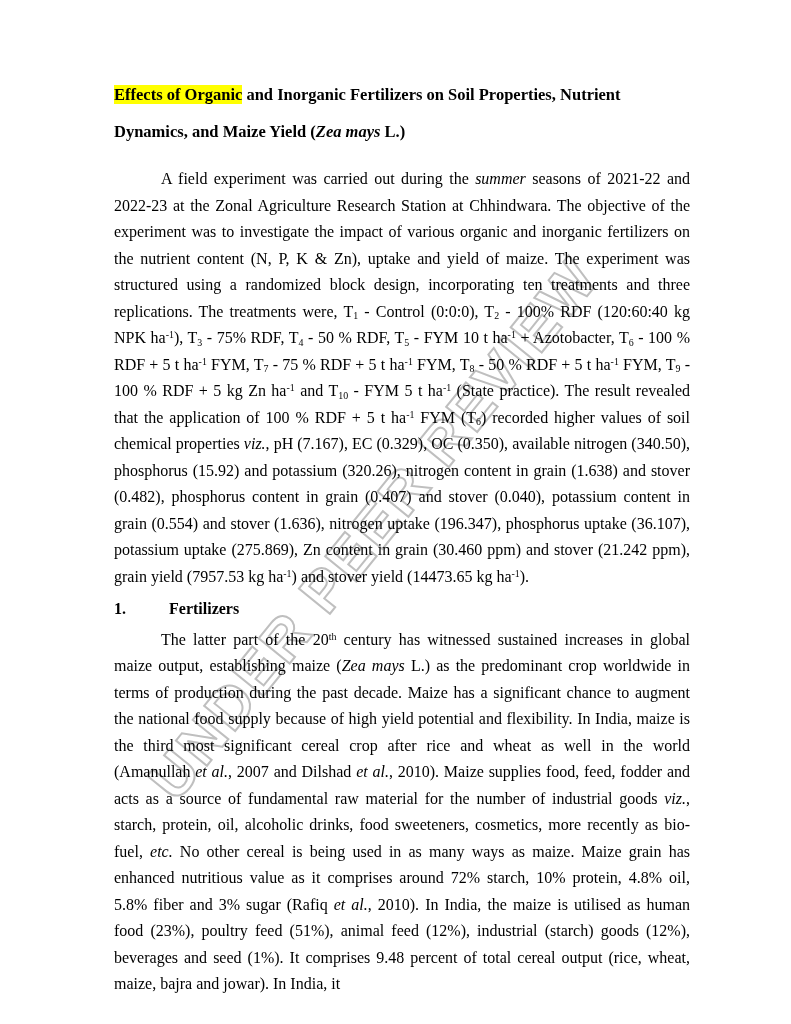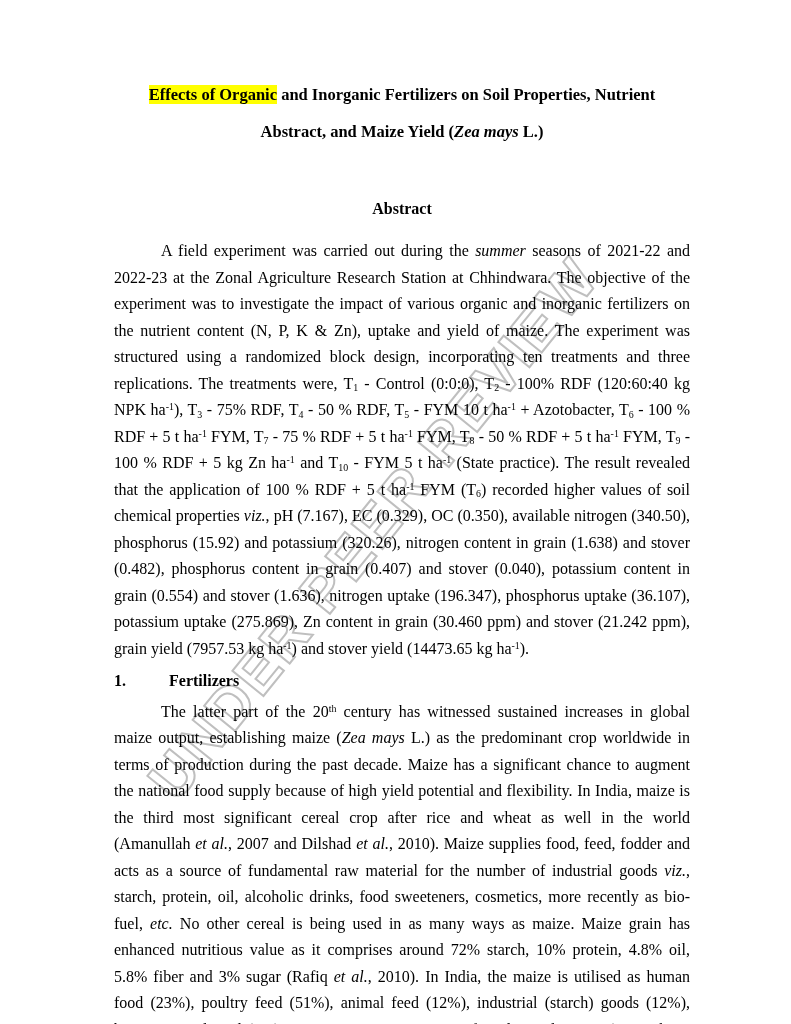--- a/index.html
+++ b/index.html
@@ -31,21 +31,21 @@
     pointer-events: none;
   }
   .content {
     position: relative;
     z-index: 2;
     padding: 76px 101px 0 114px;
   }
   .title {
     font-size: 16.5px;
     font-weight: bold;
-    text-align: center;
+    text-align: left;
     line-height: 37px;
   }
   .abstract-heading {
     margin-top: 46px;
     font-size: 16px;
     font-weight: bold;
     text-align: center;
     line-height: 26px;
   }
   .para {
@@ -74,23 +74,22 @@
   sup { top: -0.5em; }
   sub { top: 0.28em; }
 </style>
 </head>
 <body>
 
 <div class="page">
   <div class="watermark">UNDER PEER REVIEW</div>
 
   <div class="content">
-    <h1 class="title"><span class="hl">Effects of Organic</span><span> and Inorganic Fertilizers on Soil Properties, Nutrient</span><br><span>Abstract, and Maize Yield (</span><span style="font-style: italic;">Zea mays</span><span> L.)</span></h1>
+    <h1 class="title"><span class="hl">Effects of Organic</span><span> and Inorganic Fertilizers on Soil Properties, Nutrient</span><br><span>Dynamics, and Maize Yield (</span><span style="font-style: italic;">Zea mays</span><span> L.)</span></h1>
 
-    <h2 class="abstract-heading">Abstract</h2>
 
     <p class="para para-abstract"><span>A field experiment was carried out during the </span><span style="font-style: italic;">summer</span><span> seasons of 2021-22 and 2022-23 at the Zonal Agriculture Research Station at Chhindwara. The objective of the experiment was to investigate the impact of various organic and inorganic fertilizers on the nutrient content (N, P, K &amp; Zn), uptake and yield of maize. The experiment was structured using a randomized block design, incorporating ten treatments and three replications. The treatments were, T</span><sub>1</sub><span> - Control (0:0:0), T</span><sub>2</sub><span> - 100% RDF (120:60:40 kg NPK ha</span><sup>-1</sup><span>), T</span><sub>3</sub><span> - 75% RDF, T</span><sub>4</sub><span> - 50 % RDF, T</span><sub>5</sub><span> - FYM 10 t ha</span><sup>-1</sup><span> + Azotobacter, T</span><sub>6</sub><span> - 100 % RDF + 5 t ha</span><sup>-1</sup><span> FYM, T</span><sub>7</sub><span> - 75 % RDF + 5 t ha</span><sup>-1</sup><span> FYM, T</span><sub>8</sub><span> - 50 % RDF + 5 t ha</span><sup>-1</sup><span> FYM, T</span><sub>9</sub><span> - 100 % RDF + 5 kg Zn ha</span><sup>-1</sup><span> and T</span><sub>10</sub><span> - FYM 5 t ha</span><sup>-1</sup><span> (State practice). The result revealed that the application of 100 % RDF + 5 t ha</span><sup>-1</sup><span> FYM (T</span><sub>6</sub><span>) recorded higher values of soil chemical properties </span><span style="font-style: italic;">viz.</span><span>, pH (7.167), EC (0.329), OC (0.350), available nitrogen (340.50), phosphorus (15.92) and potassium (320.26), nitrogen content in grain (1.638) and stover (0.482), phosphorus content in grain (0.407) and stover (0.040), potassium content in grain (0.554) and stover (1.636), nitrogen uptake (196.347), phosphorus uptake (36.107), potassium uptake (275.869), Zn content in grain (30.460 ppm) and stover (21.242 ppm), grain yield (7957.53 kg ha</span><sup>-1</sup><span>) and stover yield (14473.65 kg ha</span><sup>-1</sup><span>).</span></p>
 
     <div class="section-heading">
       <span class="sec-num">1.</span>
       <span class="sec-title">Fertilizers</span>
     </div>
 
     <p class="para para-intro"><span>The latter part of the 20</span><sup>th</sup><span> century has witnessed sustained increases in global maize output, establishing maize (</span><span style="font-style: italic;">Zea mays</span><span> L.) as the predominant crop worldwide in terms of production during the past decade. Maize has a significant chance to augment the national food supply because of high yield potential and flexibility. In India, maize is the third most significant cereal crop after rice and wheat as well in the world (Amanullah </span><span style="font-style: italic;">et al.</span><span>, 2007 and Dilshad </span><span style="font-style: italic;">et al.</span><span>, 2010). Maize supplies food, feed, fodder and acts as a source of fundamental raw material for the number of industrial goods </span><span style="font-style: italic;">viz.</span><span>, starch, protein, oil, alcoholic drinks, food sweeteners, cosmetics, more recently as bio-fuel, </span><span style="font-style: italic;">etc.</span><span> No other cereal is being used in as many ways as maize. Maize grain has enhanced nutritious value as it comprises around 72% starch, 10% protein, 4.8% oil, 5.8% fiber and 3% sugar (Rafiq </span><span style="font-style: italic;">et al.</span><span>, 2010). In India, the maize is utilised as human food (23%), poultry feed (51%), animal feed (12%), industrial (starch) goods (12%), beverages and seed (1%). It comprises 9.48 percent of total cereal output (rice, wheat, maize, bajra and jowar). In India, it</span></p>
   </div>

